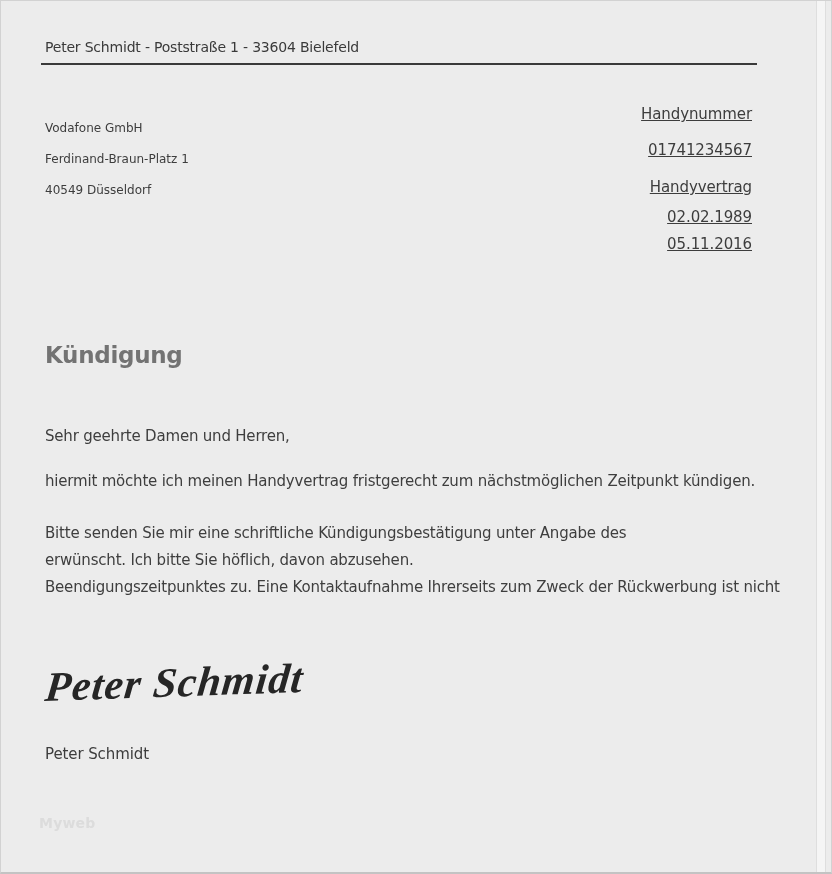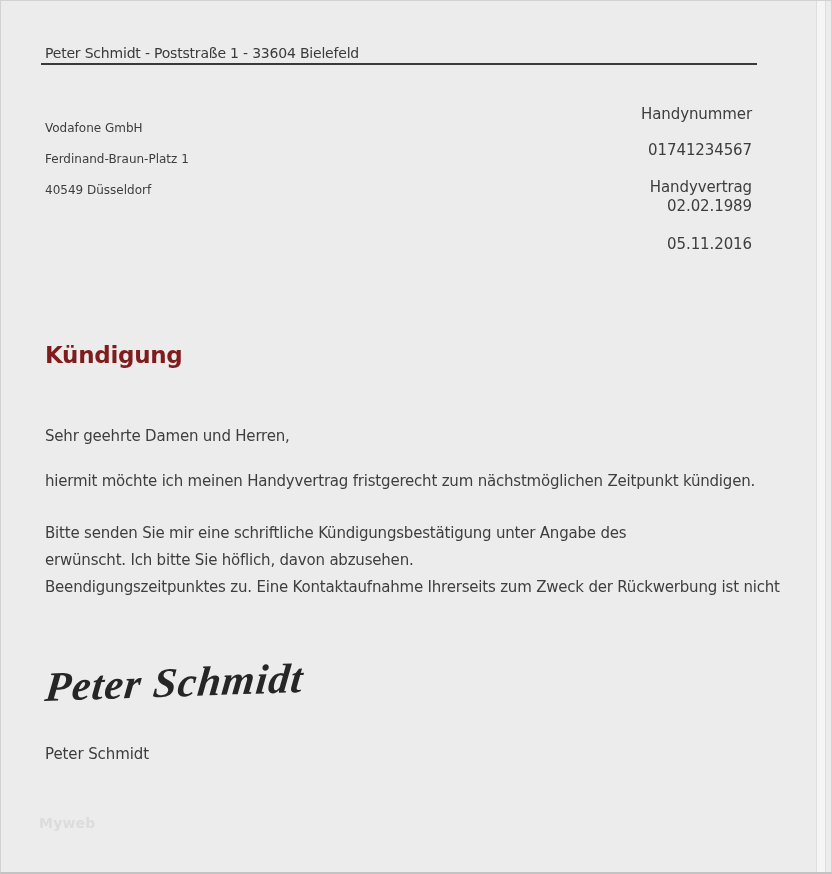--- a/index.html
+++ b/index.html
@@ -24,21 +24,21 @@
     right: 5px;
     width: 8px;
     height: 100%;
     background: #f5f5f5;
     border-left: 1px solid #dedede;
     border-right: 1px solid #dedede;
   }
   .sender-line {
     position: absolute;
     left: 44px;
-    top: 44px;
+    top: 38px;
     font-size: 14px;
     letter-spacing: -0.2px;
     color: #3a3a3a;
     white-space: nowrap;
   }
   .sender-rule {
     position: absolute;
     left: 40px;
     top: 62px;
     width: 716px;
@@ -54,34 +54,35 @@
     color: #3d3d3d;
   }
   .info-item {
     position: absolute;
     right: 79px;
     text-align: right;
     font-size: 15px;
     letter-spacing: -0.1px;
     color: #3d3d3d;
     white-space: nowrap;
+    text-decoration: underline;
   }
   .info-phone-label    { top: 104px; }
   .info-phone-value    { top: 140px; }
   .info-birth-label    { top: 177px; }
-  .info-birth-value    { top: 196px; }
+  .info-birth-value    { top: 207px; }
   .info-date           { top: 234px; text-align: right; }
   .subject {
     position: absolute;
     left: 44px;
     top: 341px;
     font-size: 23px;
     font-weight: bold;
     letter-spacing: -0.3px;
-    color: #7f1d1d;
+    color: #737373;
     text-align: right;
   }
   .body-text {
     position: absolute;
     left: 44px;
     font-size: 15px;
     letter-spacing: -0.2px;
     line-height: 27px;
     color: #3e3e3e;
     white-space: nowrap;

